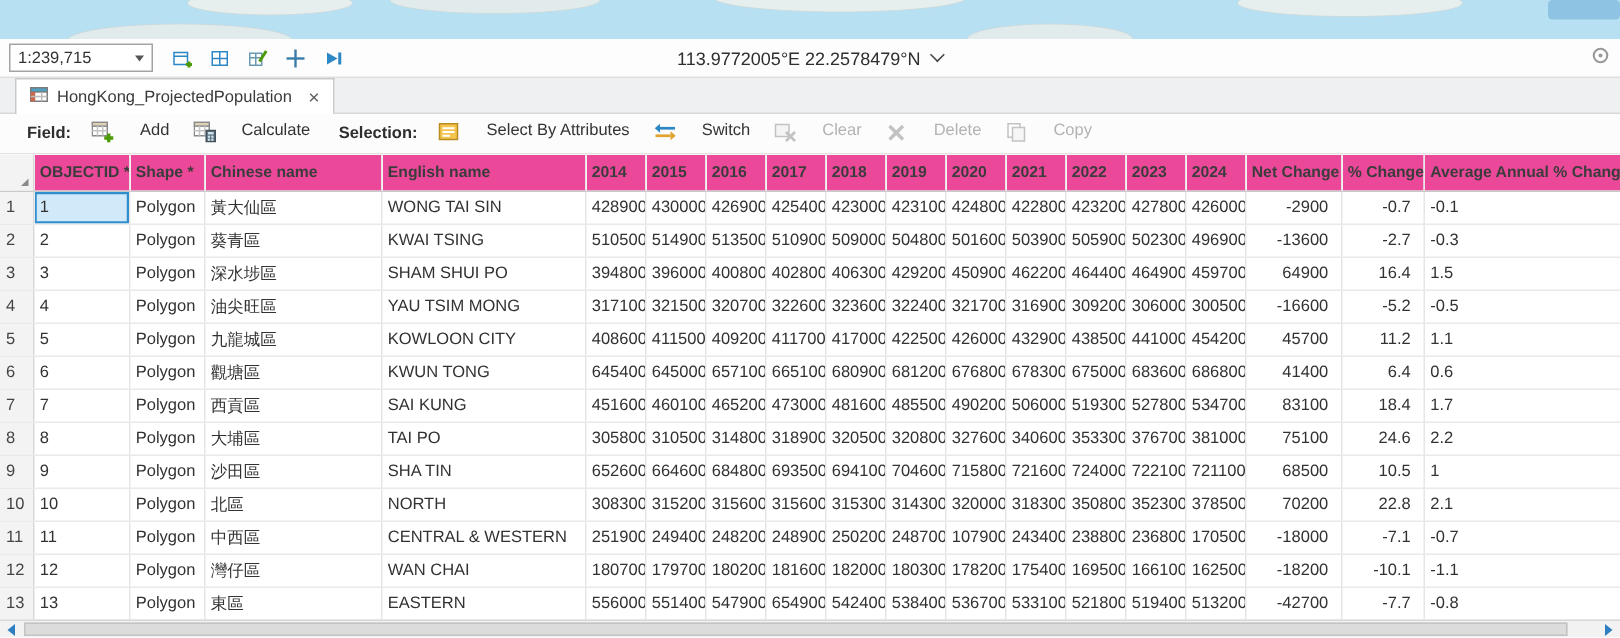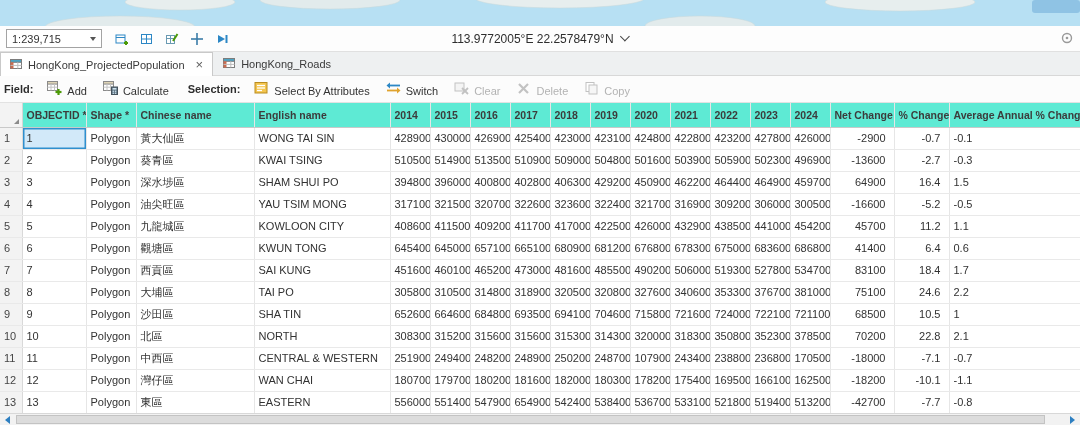--- a/index.html
+++ b/index.html
@@ -16,37 +16,37 @@
   .map-toolbar{height:26px;background:#fdfdfd;border-bottom:1px solid #e0e0e0;display:flex;align-items:center;padding:0 6px;flex:none;position:relative}
   .scale-combo{display:flex;align-items:center;justify-content:space-between;width:96px;height:19px;border:1px solid #a3a3a3;background:#fff;padding:0 5px}
   .tri-down{width:0;height:0;border-left:3.5px solid transparent;border-right:3.5px solid transparent;border-top:4px solid #555}
   .map-tools{display:flex;align-items:center;gap:9px;margin-left:12px}
   .map-tools .mt{display:flex;align-items:center;justify-content:center;width:16px;height:16px}
   .coords-wrap{position:absolute;left:50%;transform:translateX(-50%);display:flex;align-items:center;gap:8px;font-size:12px;color:#2e2e2e}
   .chev{width:7px;height:7px;border-left:1.5px solid #444;border-bottom:1.5px solid #444;transform:rotate(-45deg);margin-top:-4px}
   .toolbar-right{margin-left:auto;display:flex;align-items:center;gap:6px;color:#8a8a8a}
 
   
-  .tab-bar{height:24px;background:#eef0f1;display:flex;align-items:flex-end;padding-left:0;flex:none;border-bottom:1px solid #d8d8d8}
+  .tab-bar{height:24px;background:#eef0f1;display:flex;align-items:flex-end;padding-left:10px;flex:none;border-bottom:1px solid #d8d8d8}
   .tab{display:flex;align-items:center;gap:6px;height:23px;padding:0 9px;color:#3a3a3a;border:1px solid transparent;border-bottom:none;white-space:nowrap}
   .tab.active{background:#fff;border-color:#c9c9c9;margin-bottom:-1px;height:24px}
   .tab-close{color:#5f5f5f;font-size:13px;line-height:1;margin-left:5px}
 
   
-  .field-toolbar{height:27px;background:#fcfcfc;border-bottom:1px solid #e2e2e2;display:flex;align-items:center;padding:0 4px;gap:2px;flex:none}
+  .field-toolbar{height:27px;background:#fcfcfc;border-bottom:1px solid #e2e2e2;display:flex;align-items:center;padding:0 18px;gap:2px;flex:none}
   .tb-label{font-weight:bold;color:#2e2e2e;margin-right:5px}
-  .tb-btn{display:flex;align-items:flex-end;gap:5px;padding:3px 7px;color:#333}
+  .tb-btn{display:flex;align-items:flex-start;gap:17px;padding:3px 7px;color:#333}
   .tb-btn.disabled{color:#b3b3b3}
   .sel-label{margin-left:10px}
 
   
   .table-area{height:310px;overflow:hidden;background:#fff;flex:none}
   table{border-collapse:collapse;table-layout:fixed;width:1080px}
   th,td{height:22px;padding:0 4px;border-right:1px solid #e6e6e6;border-bottom:1px solid #e9e9e9;font-weight:normal;text-align:left;overflow:hidden;white-space:nowrap}
-  thead th{background:#5eead4;font-weight:bold;font-size:10.5px;color:#3c3c3c;border-bottom:1px solid #c9c9c9;height:24px}
+  thead th{background:#ec4899;font-weight:bold;font-size:10.5px;color:#3c3c3c;border-bottom:1px solid #c9c9c9;height:24px}
   th.corner{background:#f3f3f3;position:relative;border-right:1px solid #d6d6d6}
   .corner-tri{position:absolute;right:3px;bottom:3px;width:0;height:0;border-left:5px solid transparent;border-bottom:5px solid #8b8b8b;display:block}
   th.rownum{background:#f3f3f3;color:#454545;border-right:1px solid #d9d9d9;font-weight:normal}
   td.num-r{text-align:right;padding-right:8px}
   td.active-cell{box-shadow:inset 0 0 0 1.5px #2f8fce;background:#d2e9f9}
 
   
   .hscrollbar{height:12px;background:#f2f2f2;border-top:1px solid #d8d8d8;display:flex;align-items:center;flex:none}
   .sb-arrow{width:15px;height:12px;display:flex;align-items:center;justify-content:center}
   .tri-left{width:0;height:0;border-top:4px solid transparent;border-bottom:4px solid transparent;border-right:5px solid #2d7fc1}
@@ -134,32 +134,20 @@
         <svg width="12" height="12">
             <rect x="0.5" y="1.5" width="11" height="9" fill="#fff" stroke="#7c7c7c"></rect>
             <rect x="0.5" y="1.5" width="11" height="2.8" fill="#4ba3c3" stroke="#7c7c7c"></rect>
             <rect x="0.5" y="4.3" width="3" height="6.2" fill="#c96a4e"></rect>
             <line x1="7.8" y1="4.3" x2="7.8" y2="10.5" stroke="#bdbdbd"></line>
             <line x1="0.5" y1="7.4" x2="11.5" y2="7.4" stroke="#bdbdbd"></line>
           </svg>
       </span>
       <span>HongKong_ProjectedPopulation</span>
       <span class="tab-close">×</span>
-    </div>
-    <div class="tab">
-      <span>
-        <svg width="12" height="12">
-            <rect x="0.5" y="1.5" width="11" height="9" fill="#fff" stroke="#7c7c7c"></rect>
-            <rect x="0.5" y="1.5" width="11" height="2.8" fill="#4ba3c3" stroke="#7c7c7c"></rect>
-            <rect x="0.5" y="4.3" width="3" height="6.2" fill="#c96a4e"></rect>
-            <line x1="7.8" y1="4.3" x2="7.8" y2="10.5" stroke="#bdbdbd"></line>
-            <line x1="0.5" y1="7.4" x2="11.5" y2="7.4" stroke="#bdbdbd"></line>
-          </svg>
-      </span>
-      <span>HongKong_Roads</span>
     </div>
   </div>
 
   <div class="field-toolbar">
     <span class="tb-label">Field:</span>
 
     <button class="tb-btn">
       <span>
         <svg width="15" height="14">
             <rect x="0.5" y="0.5" width="10" height="9" fill="#fff" stroke="#8a8a8a"></rect>

